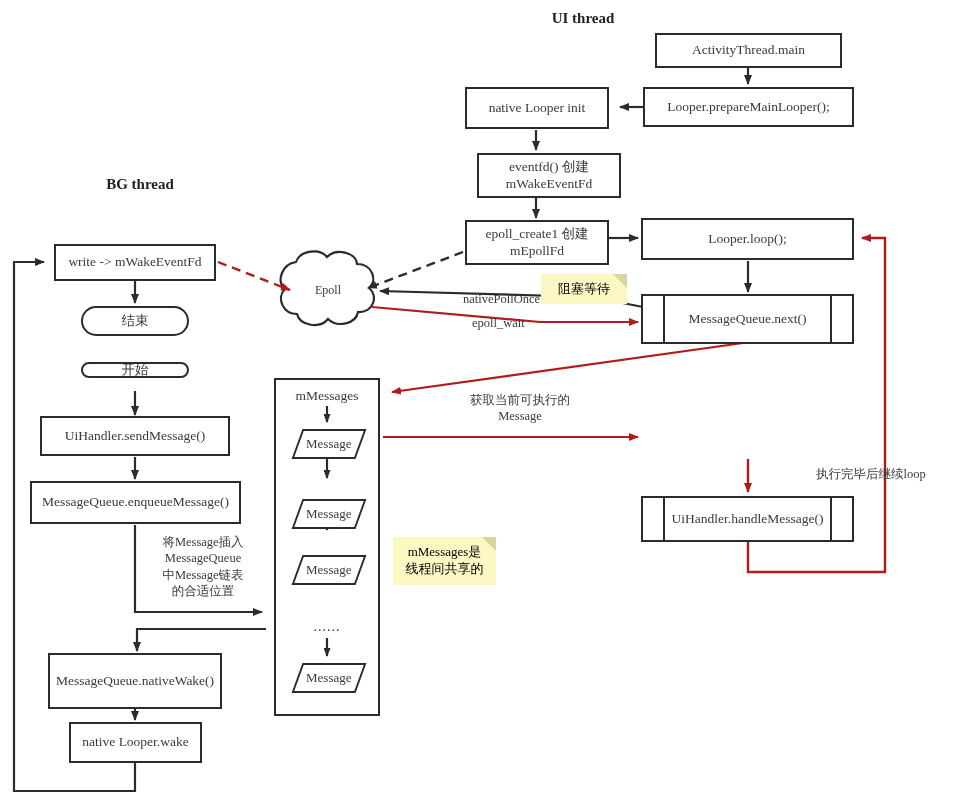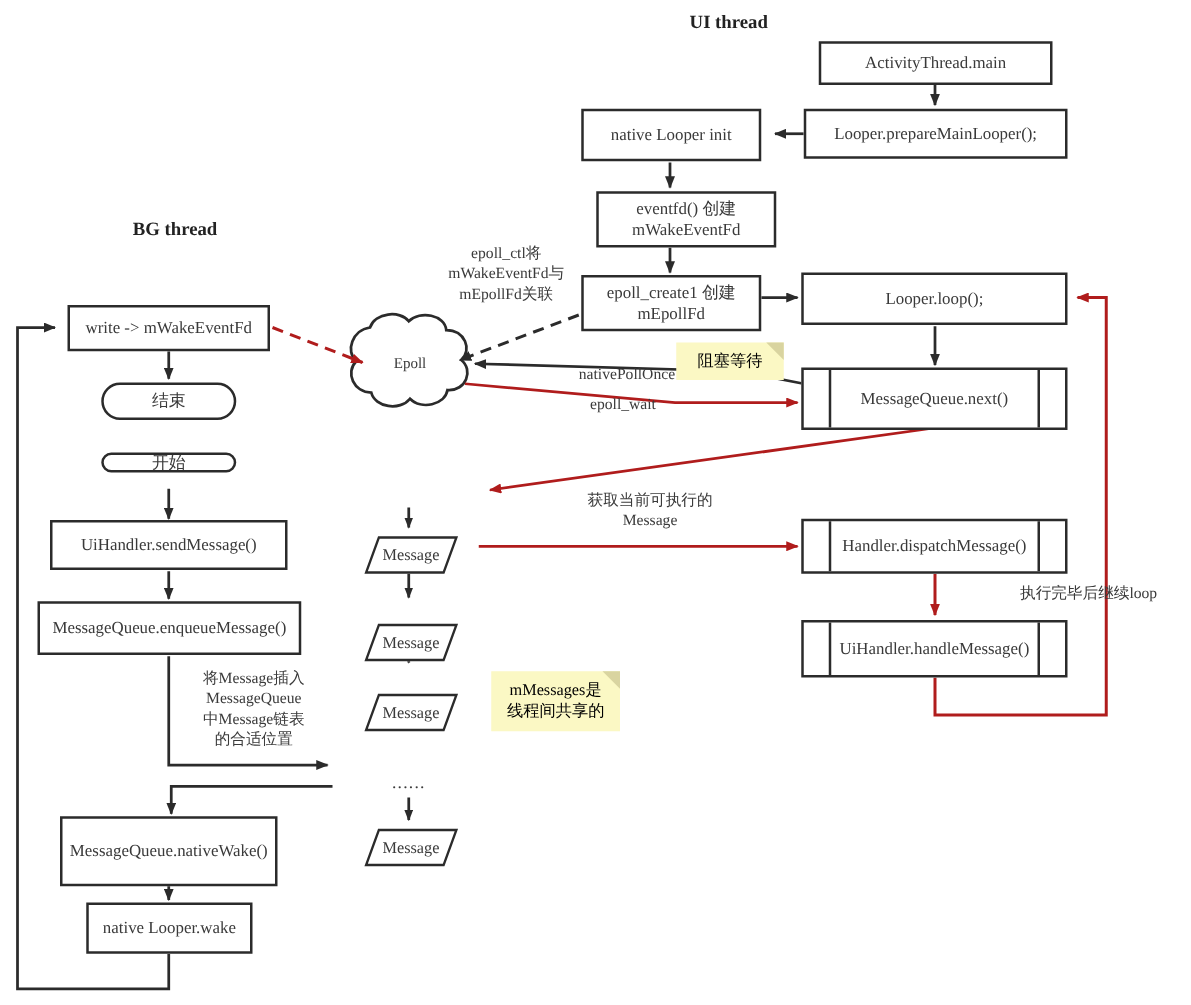--- a/index.html
+++ b/index.html
@@ -226,25 +226,20 @@
 mEpollFd</div>
 
   <div class="node" style="left:641px; top:218px; width:213px; height:42px;">Looper.loop();</div>
 
   <div class="node sub" style="left:641px; top:294px; width:213px; height:50px;">
     <span class="inner-bars bar-l"></span>
     <span class="inner-bars bar-r"></span>
     <span>MessageQueue.next()</span>
   </div>
 
-  <div class="node sub" style="left:641px; top:415px; width:213px; height:44px;">
-    <span class="inner-bars bar-l"></span>
-    <span class="inner-bars bar-r"></span>
-    <span>Handler.dispatchMessage()</span>
-  </div>
 
   <div class="node sub" style="left:641px; top:496px; width:213px; height:46px;">
     <span class="inner-bars bar-l"></span>
     <span class="inner-bars bar-r"></span>
     <span>UiHandler.handleMessage()</span>
   </div>
 
   <div class="cloud-label" style="left:296px; top:283px; width:64px;">Epoll</div>
 
   <div class="node" style="left:54px; top:244px; width:162px; height:37px;">write -&gt; mWakeEventFd</div>
@@ -254,20 +249,23 @@
   <div class="node stadium" style="left:81px; top:344px; width:108px; height:16px;margin-top:18px;">开始</div>
 
   <div class="node" style="left:40px; top:416px; width:190px; height:40px;">UiHandler.sendMessage()</div>
 
   <div class="node" style="left:30px; top:481px; width:211px; height:43px;">MessageQueue.enqueueMessage()</div>
 
   <div class="node" style="left:48px; top:653px; width:174px; height:56px;">MessageQueue.nativeWake()</div>
 
   <div class="node" style="left:69px; top:722px; width:133px; height:41px;">native Looper.wake</div>
 
+  <div class="group-box" style="left:274px; top:378px; width:106px; height:338px;">
+    <div class="group-label">mMessages</div>
+  </div>
 
   <svg style="position:absolute; left:274px; top:378px; width:106px; height:338px;" viewBox="0 0 106 338">
     <defs>
       <marker id="ah-dark2" markerWidth="9" markerHeight="7" refX="8" refY="3.5" orient="auto" markerUnits="userSpaceOnUse">
         <path d="M0,0 L9,3.5 L0,7 z" fill="#2b2b2b"></path>
       </marker>
     </defs>
     <path d="M53,28 L53,44" stroke="#2b2b2b" stroke-width="2.2" fill="none" marker-end="url(#ah-dark2)"></path>
     <path d="M53,76 L53,100" stroke="#2b2b2b" stroke-width="2.2" fill="none" marker-end="url(#ah-dark2)"></path>
     <path d="M53,132 L53,152" stroke="#2b2b2b" stroke-width="2.2" fill="none" marker-end="url(#ah-dark2)"></path>
@@ -282,23 +280,20 @@
     <span>Message</span>
   </div>
   <div class="para" style="left:297px; top:555px; width:64px; height:30px;">
     <span>Message</span>
   </div>
   <div class="dots" style="left:274px; top:619px; width:106px;">......</div>
   <div class="para" style="left:297px; top:663px; width:64px; height:30px;">
     <span>Message</span>
   </div>
 
-  <div class="edge-label" style="left:340px; top:194px; width:130px;">epoll_ctl将
-mWakeEventFd与
-mEpollFd关联</div>
 
   <div class="edge-label" style="left:463px; top:291px; width:92px; text-align:left;">nativePollOnce</div>
 
   <div class="edge-label" style="left:472px; top:315px; width:80px; text-align:left;">epoll_wait</div>
 
   <div class="edge-label" style="left:440px; top:392px; width:160px;">获取当前可执行的
 Message</div>
 
   <div class="edge-label" style="left:143px; top:534px; width:120px;">将Message插入
 MessageQueue

